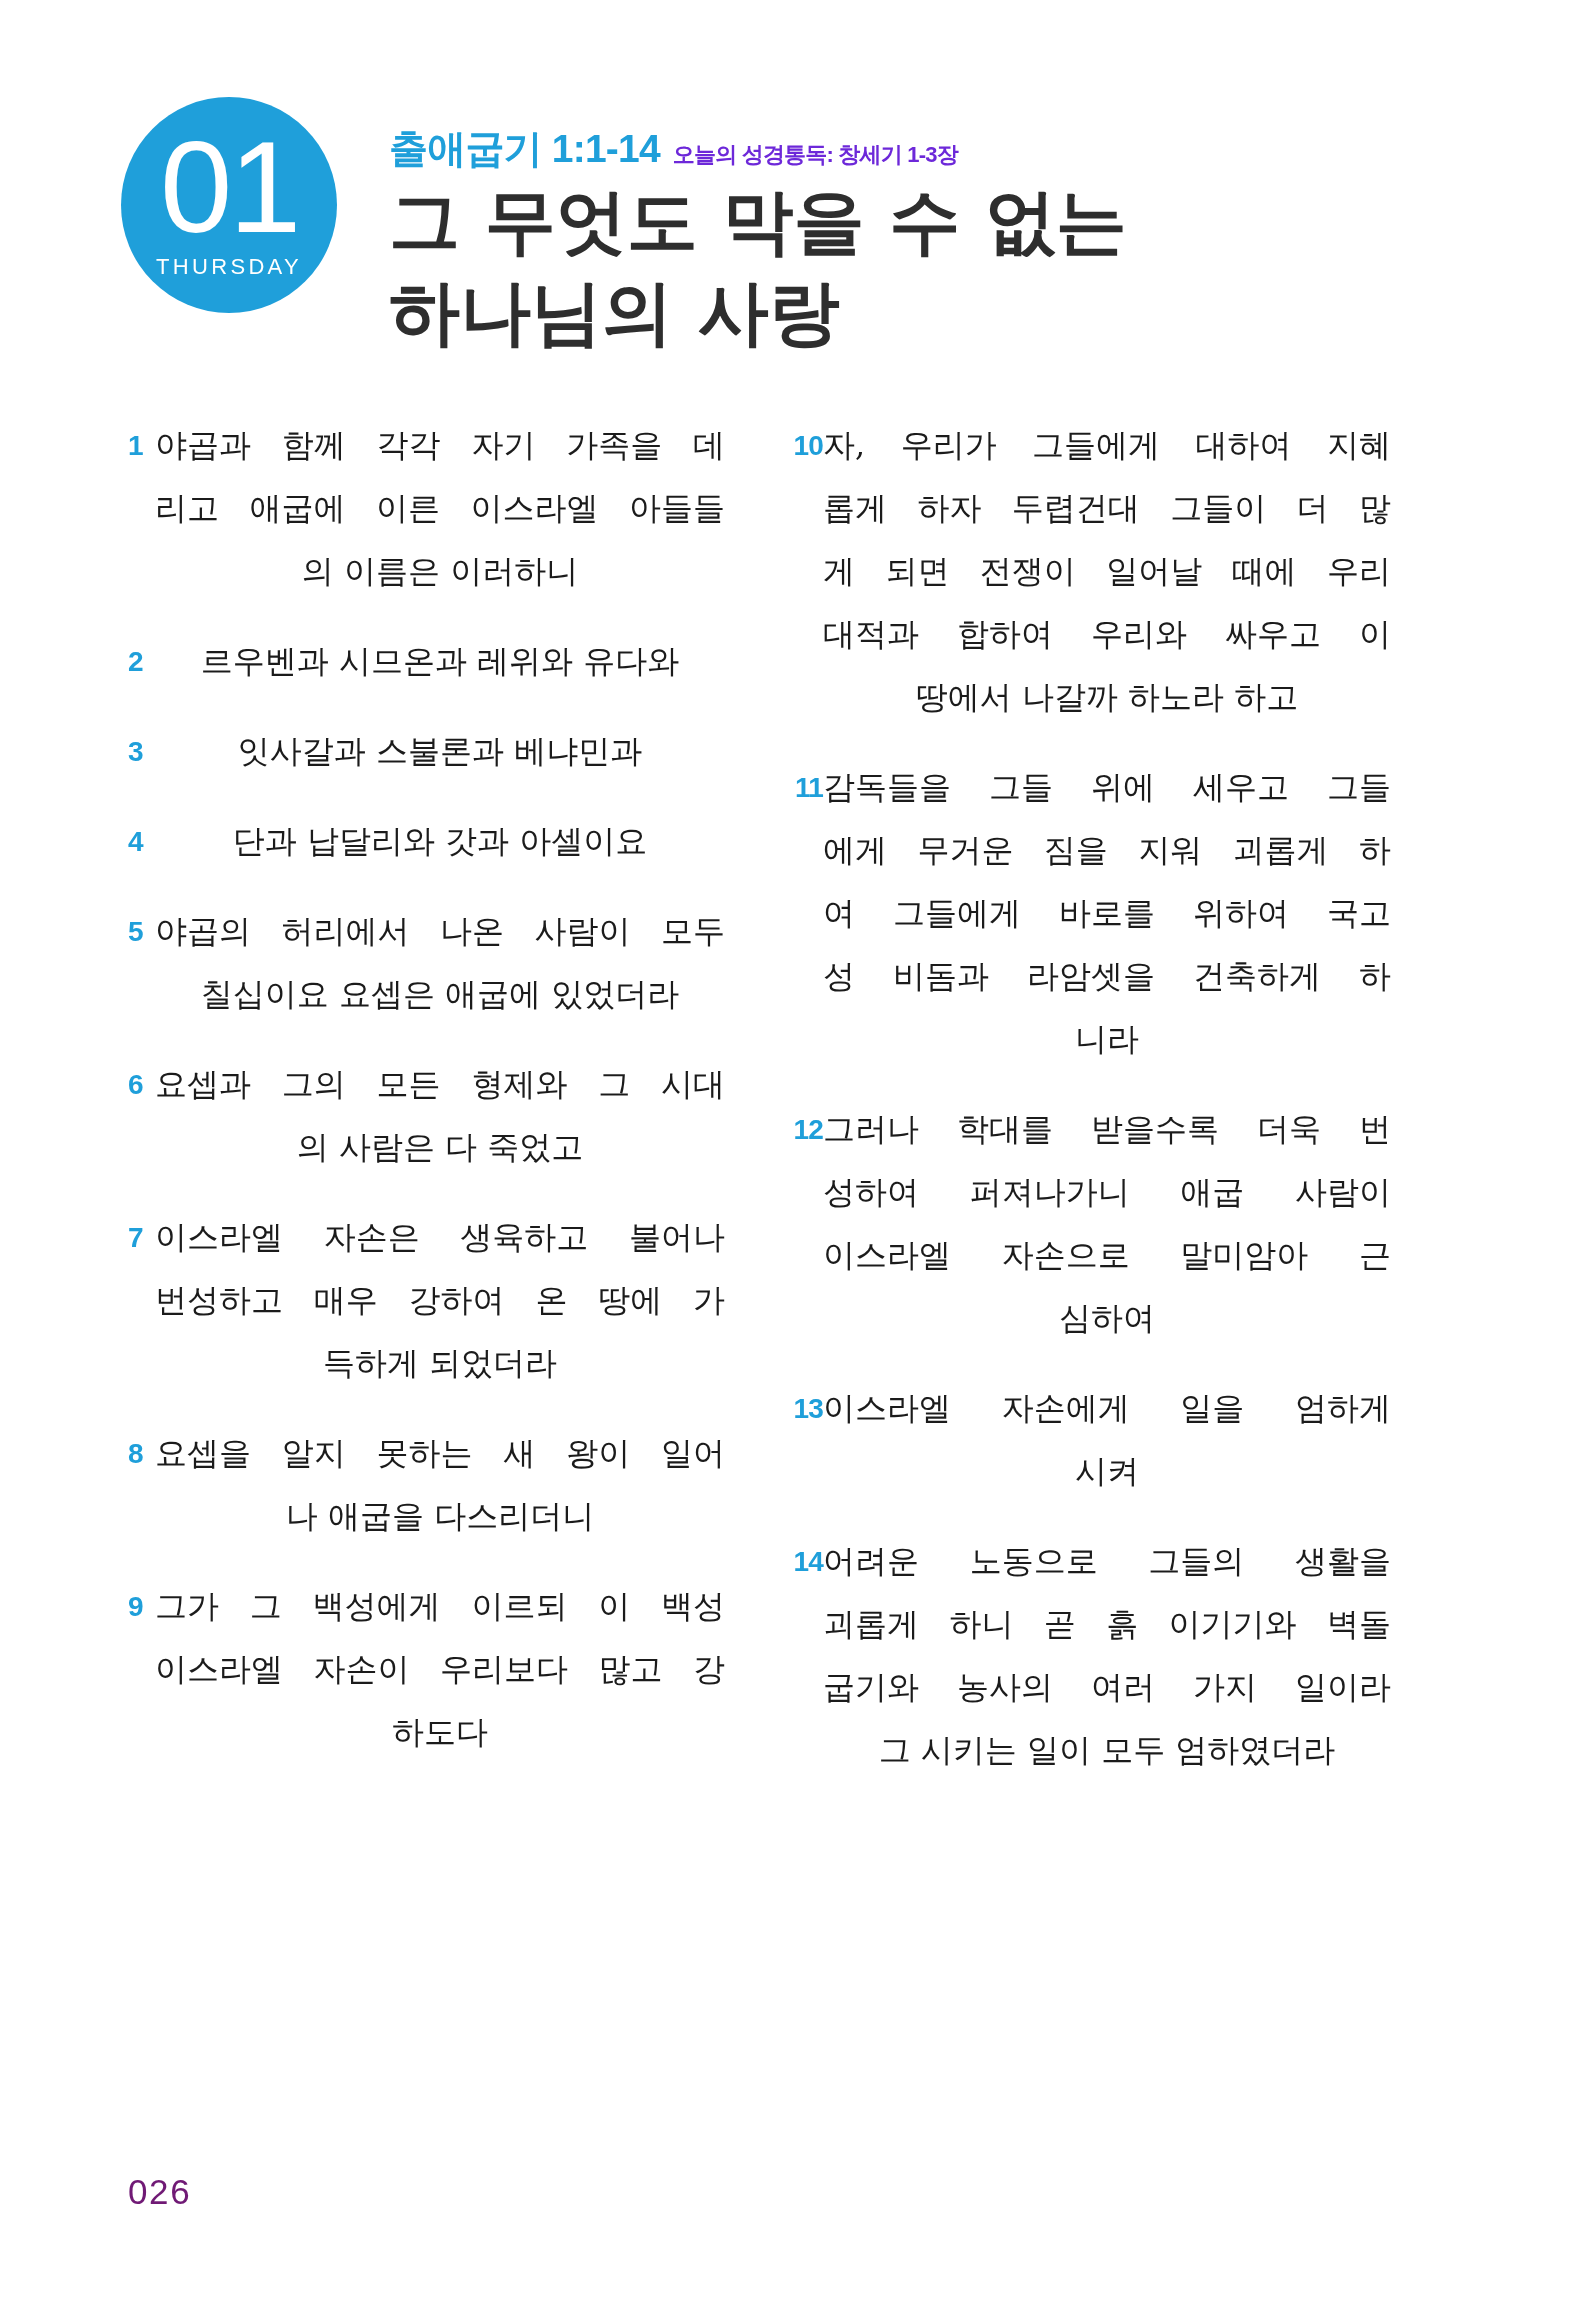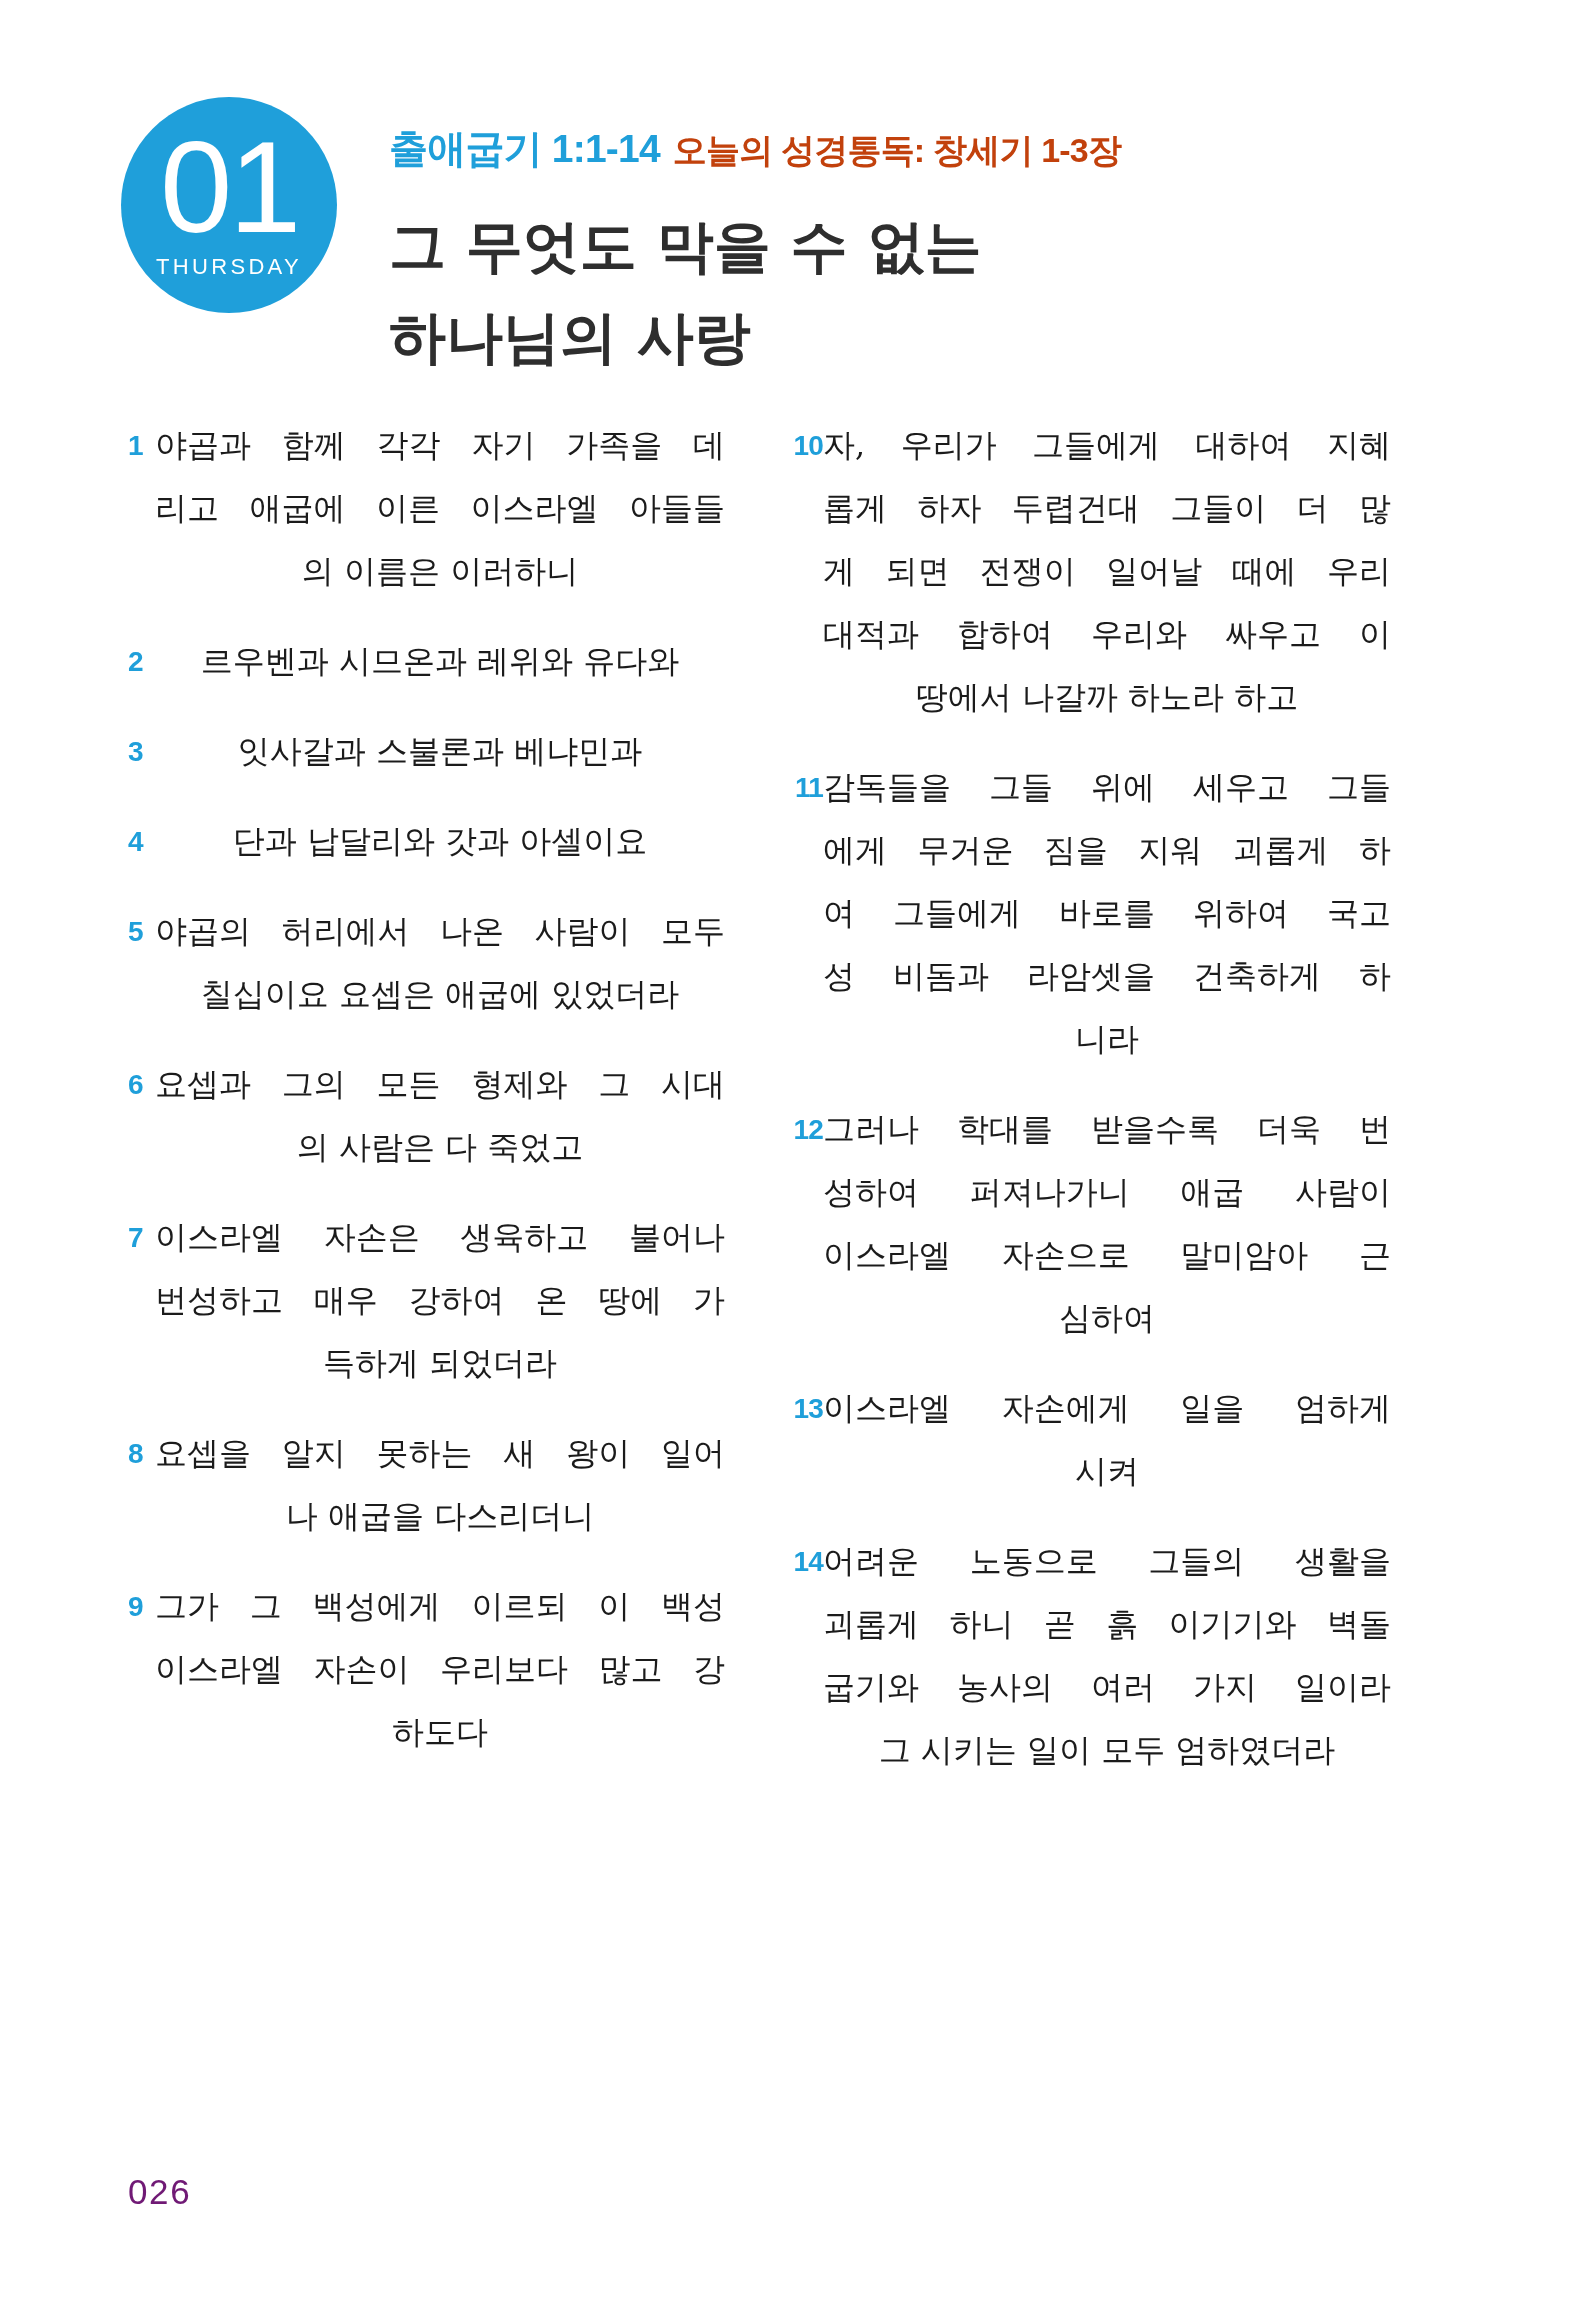--- a/index.html
+++ b/index.html
@@ -47,26 +47,26 @@
   }
   .ref-line {
     display:flex;
     align-items:baseline;
     gap:13px;
     font-family:"Liberation Sans", sans-serif;
     font-weight:bold;
     white-space:nowrap;
   }
   .passage-ref { font-size:39px; color:#1f9fda; letter-spacing:-0.8px; }
-  .reading-plan { font-size:34px; color:#c2410c; letter-spacing:-0.8px; }
+  .reading-plan { font-size:22px; color:#6d28d9; letter-spacing:-0.8px; }
   .page-title {
-    margin-top:24px;
+    margin-top:0;
     font-family:"DejaVu Serif", serif;
     font-weight:600;
-    font-size:57px;
+    font-size:71px;
     line-height:91px;
     color:#2e2e2e;
     letter-spacing:0px;
   }
 
   
   .verse-col {
     position:absolute;
     top:414px;
   }

